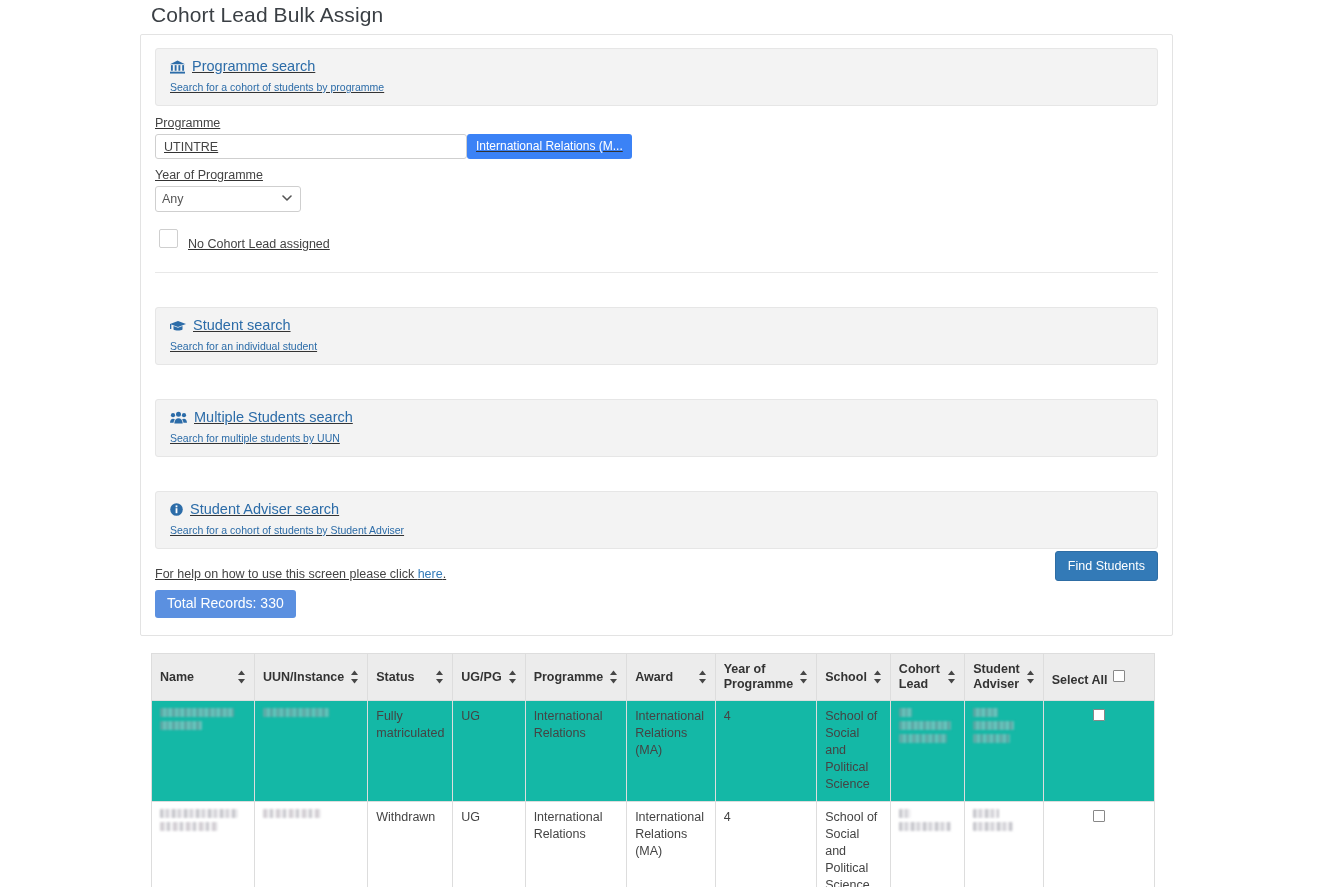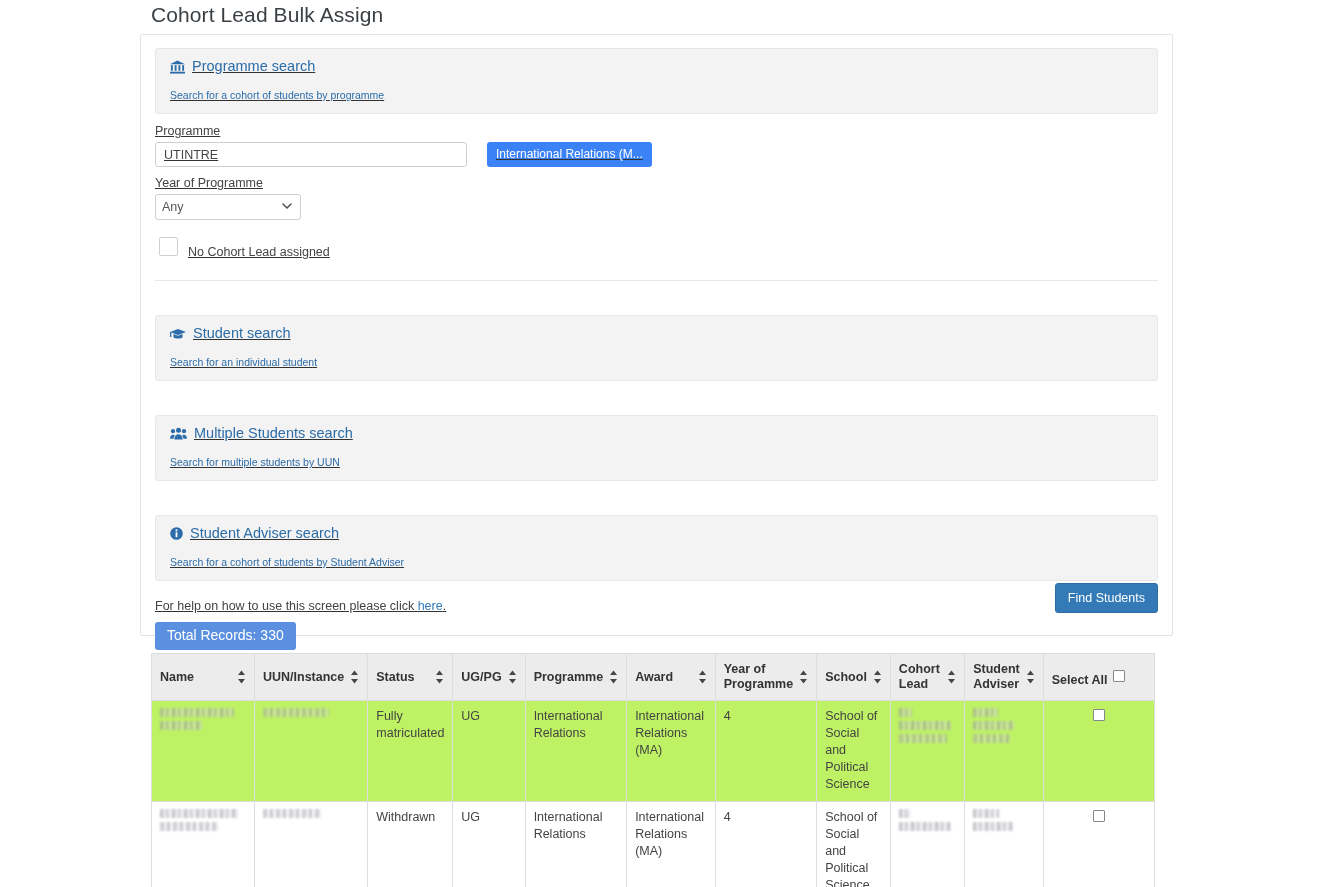--- a/index.html
+++ b/index.html
@@ -38,30 +38,30 @@
     padding: 9px 14px 11px 14px;
     cursor: pointer;
   }
   .accordion-head.first { margin-top: 13px; }
   .ah-title {
     font-size: 14.5px; color: #2c6ca8; font-weight: 400;
     line-height: 17px; display: flex; align-items: center;
   }
   .ah-title .ic { margin-right: 7px; display: inline-flex; align-items: center; }
   .ah-sub {
-    font-size: 10.5px; color: #2c6ca8; margin-top: 14px; line-height: 13px;
+    font-size: 10.5px; color: #2c6ca8; margin-top: 6px; line-height: 13px;
   }
   .ah-gap { height: 22px; }
 
   
   .panel-body { padding: 10px 14px 0 14px; }
   .field-label {
     font-size: 12.5px; color: #444; margin-bottom: 4px; display: block;
   }
-  .row-inline { display: flex; align-items: center; gap: 20px; }
+  .row-inline { display: flex; align-items: center; gap: 0; }
   .txt-input {
     width: 312px; height: 25px;
     border: 1px solid #cfcfcf; border-radius: 3px;
     background: #fff; font-size: 12.5px; color: #444;
     padding: 0 8px; font-family: "Liberation Sans", sans-serif;
   }
   .badge-info {
     display: inline-block;
     background: #3b82f6; color: #ffffff;
     font-size: 12px; padding: 5px 9px 6px 9px;
@@ -137,21 +137,21 @@
   }
   .filter-input {
     width: 100%; height: 22px; border: 1px solid #cfcfcf;
     border-radius: 3px; background: #fff;
     font-size: 12px; padding: 0 5px;
     font-family: "Liberation Sans", sans-serif;
   }
   .results tbody td {
     padding: 7px 8px 8px 8px; color: #444; line-height: 17px;
   }
-  .results tbody tr.striped td { background: #bef264; }
+  .results tbody tr.striped td { background: #14b8a6; }
   .cell-chk {
     -webkit-appearance: none; appearance: none;
     width: 12px; height: 12px; border: 1px solid #888;
     background: #fff; border-radius: 1px; cursor: pointer;
     display: block; margin: 1px auto 0 auto;
   }
   .sel-all-chk {
     -webkit-appearance: none; appearance: none;
     width: 12px; height: 12px; border: 1px solid #888;
     background: #fff; border-radius: 1px; cursor: pointer;

